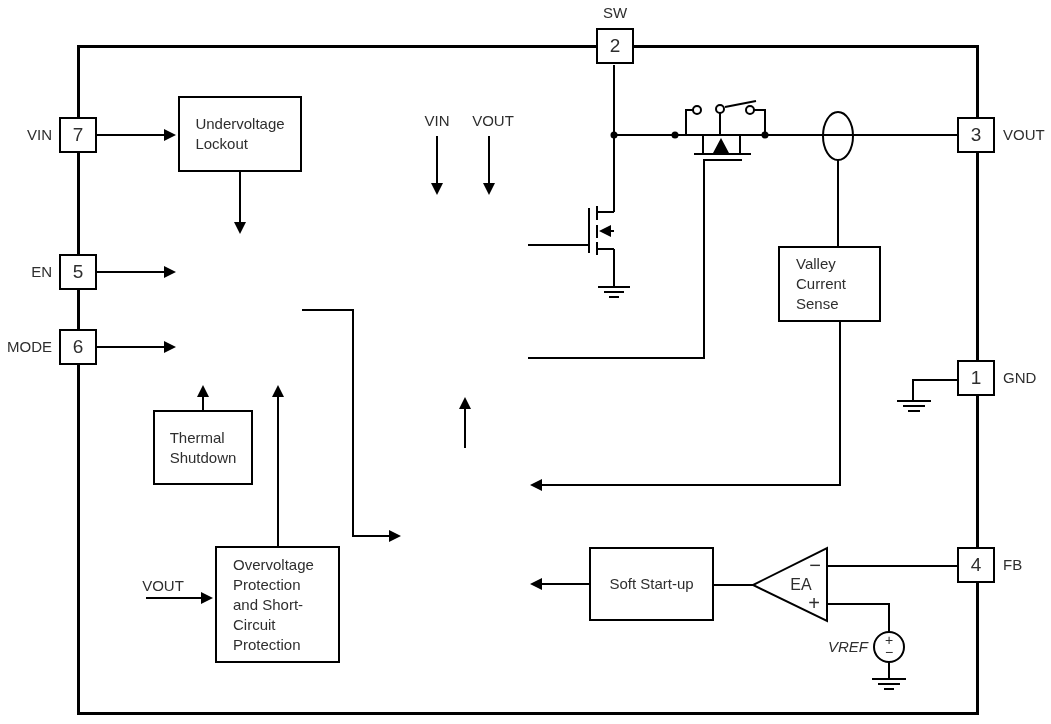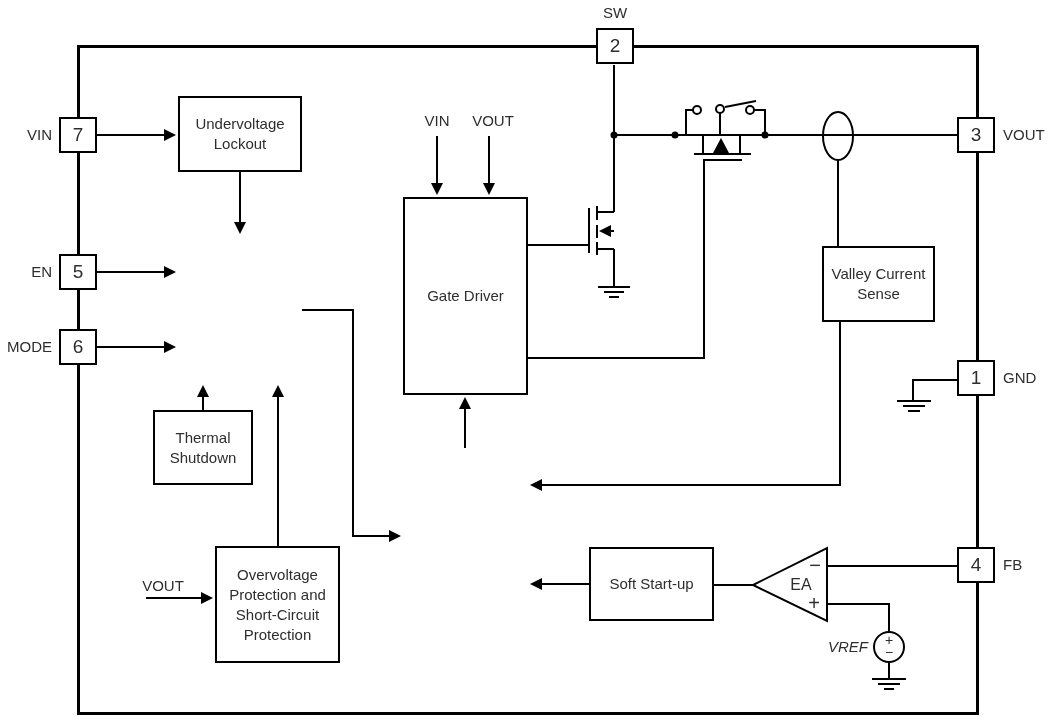--- a/index.html
+++ b/index.html
@@ -2,22 +2,22 @@
 <html><head>
 <meta charset="utf-8">
 <style>
   html,body{margin:0;padding:0;background:#ffffff;}
   .canvas{position:relative;width:1051px;height:724px;background:#ffffff;
           font-family:"Liberation Sans",sans-serif;color:#2e2e2e;overflow:hidden;}
   .outer{position:absolute;left:77px;top:45px;width:902px;height:670px;
          border:3px solid #000;box-sizing:border-box;background:transparent;}
   svg.wires{position:absolute;left:0;top:0;width:1051px;height:724px;}
   .block{position:absolute;border:2px solid #000;background:#fff;box-sizing:border-box;
-         display:flex;align-items:center;justify-content:center;text-align:center;
-         font-size:15px;line-height:20px;padding:6px;}
+         display:flex;align-items:center;justify-content:center;text-align:left;
+         font-size:15px;line-height:20px;padding:16px;}
   .pin{position:absolute;width:38px;height:36px;border:2px solid #000;background:#fff;
        box-sizing:border-box;display:flex;align-items:center;justify-content:center;
        font-size:19px;}
   .lbl{position:absolute;font-size:15px;white-space:nowrap;}
   .lbl.right-align{text-align:right;}
   .lbl.center{transform:translateX(-50%);}
   .sym{position:absolute;transform:translate(-50%,-50%);white-space:nowrap;}
   .ea-sign{font-size:20px;}
   .vref-sign{font-size:14px;}
 </style>
@@ -109,23 +109,22 @@
       <polygon points="437,195 431,183 443,183"></polygon>
       <polygon points="489,195 483,183 495,183"></polygon>
       <polygon points="530,485 542,479 542,491"></polygon>
       <polygon points="530,584 542,578 542,590"></polygon>
     </g>
   </svg>
 
   <div class="block" style="left:178px;top:96px;width:124px;height:76px;">Undervoltage Lockout</div>
   <div class="block" style="left:153px;top:410px;width:100px;height:75px;">Thermal Shutdown</div>
   <div class="block" style="left:215px;top:546px;width:125px;height:117px;">Overvoltage Protection and Short-Circuit Protection</div>
-  <div class="block" style="left:403px;top:197px;width:125px;height:198px;">Gate Driver</div>
   <div class="block" style="left:589px;top:547px;width:125px;height:74px;">Soft Start-up</div>
-  <div class="block" style="left:822px;top:246px;width:113px;height:76px;">Valley Current Sense</div>
+  <div class="block" style="left:778px;top:246px;width:103px;height:76px;">Valley Current Sense</div>
 
   <div class="pin" style="left:596px;top:28px;">2</div>
   <div class="pin" style="left:59px;top:117px;">7</div>
   <div class="pin" style="left:59px;top:254px;">5</div>
   <div class="pin" style="left:59px;top:329px;">6</div>
   <div class="pin" style="left:957px;top:117px;">3</div>
   <div class="pin" style="left:957px;top:360px;">1</div>
   <div class="pin" style="left:957px;top:547px;">4</div>
 
   <div class="lbl center" style="left:615px;top:4px;">SW</div>

